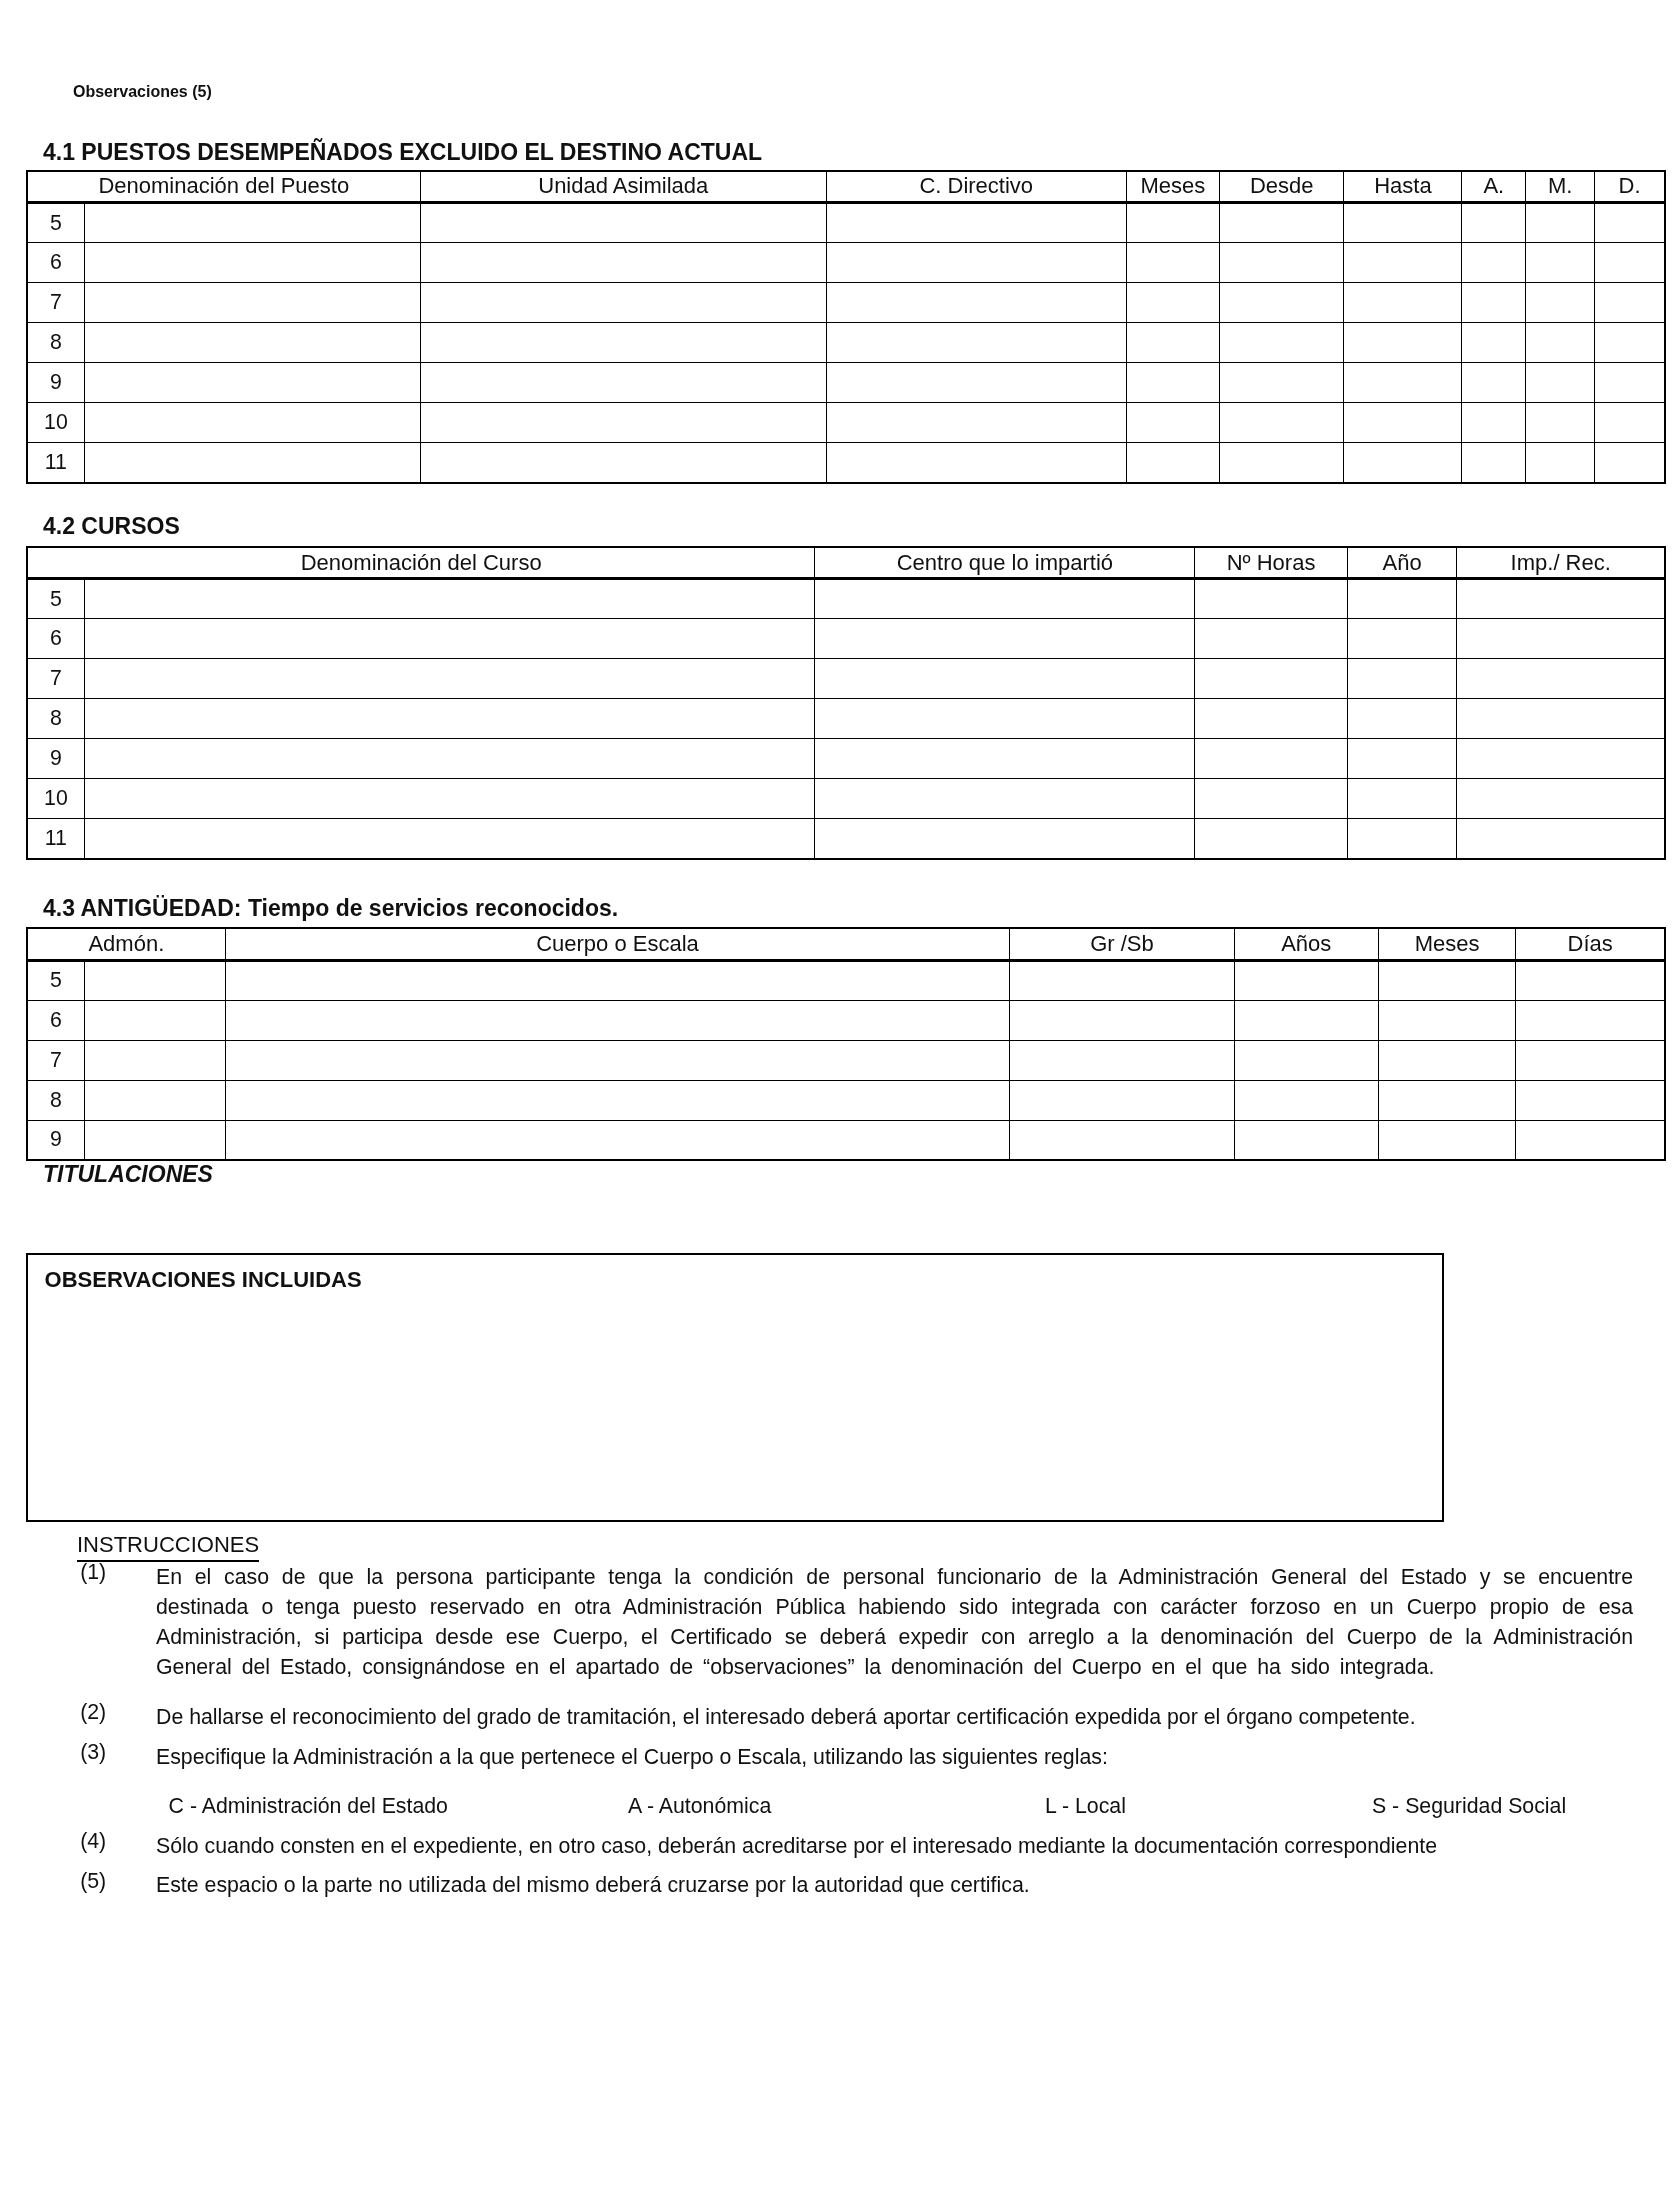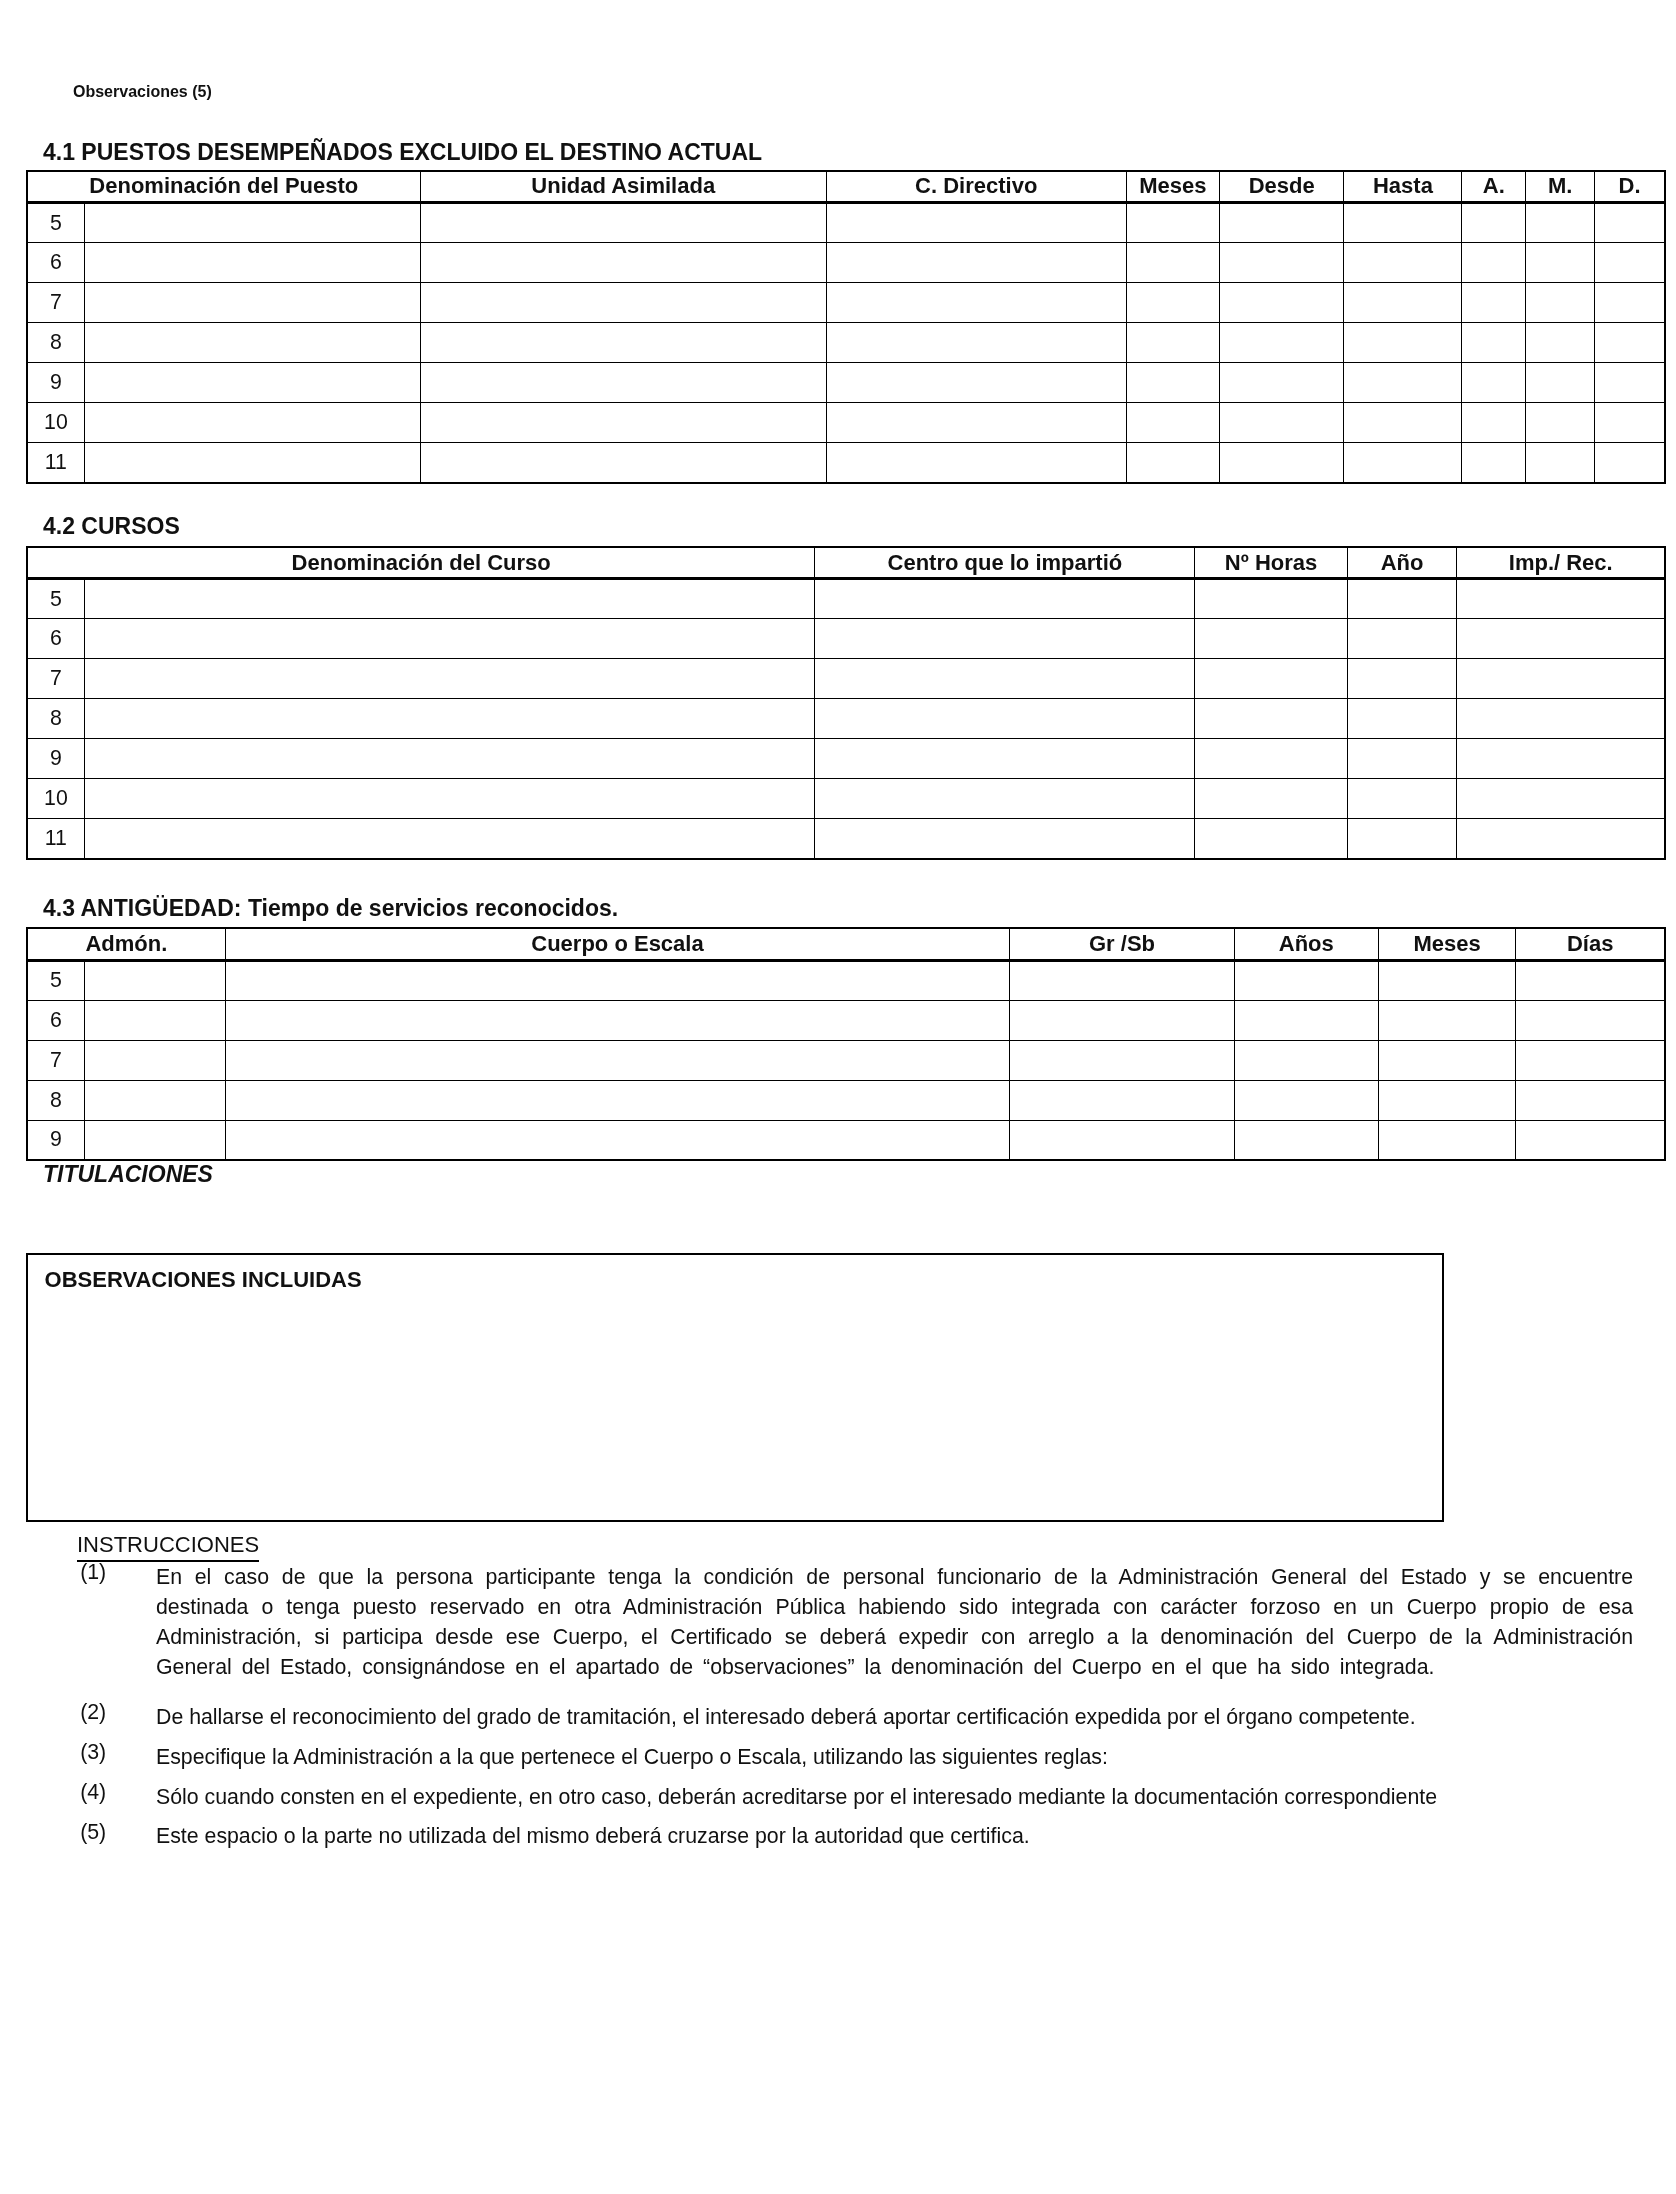--- a/index.html
+++ b/index.html
@@ -34,21 +34,21 @@
     table-layout: fixed;
     border: 2.4px solid #000;
   }
   table.form-table th, table.form-table td {
     border: 1.6px solid #000;
     padding: 0;
   }
   table.form-table thead th {
     border-bottom: 3.2px solid #000;
     height: 32px;
-    font-weight: bold;
+    font-weight: normal;
     font-size: 22px;
     text-align: center;
     vertical-align: middle;
   }
   table.form-table tbody td { height: 40px; background: #fff; }
   table.form-table td.num {
     text-align: center;
     vertical-align: middle;
     font-size: 21.3px;
   }
@@ -400,20 +400,29 @@
   <div class="instr-item i2">
     <div class="inum">(2)</div>
     <div class="itext">De hallarse el reconocimiento del grado de tramitación, el interesado deberá aportar certificación expedida por el órgano competente.</div>
   </div>
 
   <div class="instr-item i3">
     <div class="inum">(3)</div>
     <div class="itext">Especifique la Administración a la que pertenece el Cuerpo o Escala, utilizando las siguientes reglas:</div>
   </div>
 
+  <div class="legend-row">
+    <div></div>
+    <div class="legend-line">
+      <span class="lg0">C - Administración del Estado</span>
+      <span class="lg1">A - Autonómica</span>
+      <span class="lg2">L - Local</span>
+      <span class="lg3">S - Seguridad Social</span>
+    </div>
+  </div>
 
   <div class="instr-item i4">
     <div class="inum">(4)</div>
     <div class="itext">Sólo cuando consten en el expediente, en otro caso, deberán acreditarse por el interesado mediante la documentación correspondiente</div>
   </div>
 
   <div class="instr-item i5">
     <div class="inum">(5)</div>
     <div class="itext">Este espacio o la parte no utilizada del mismo deberá cruzarse por la autoridad que certifica.</div>
   </div>

